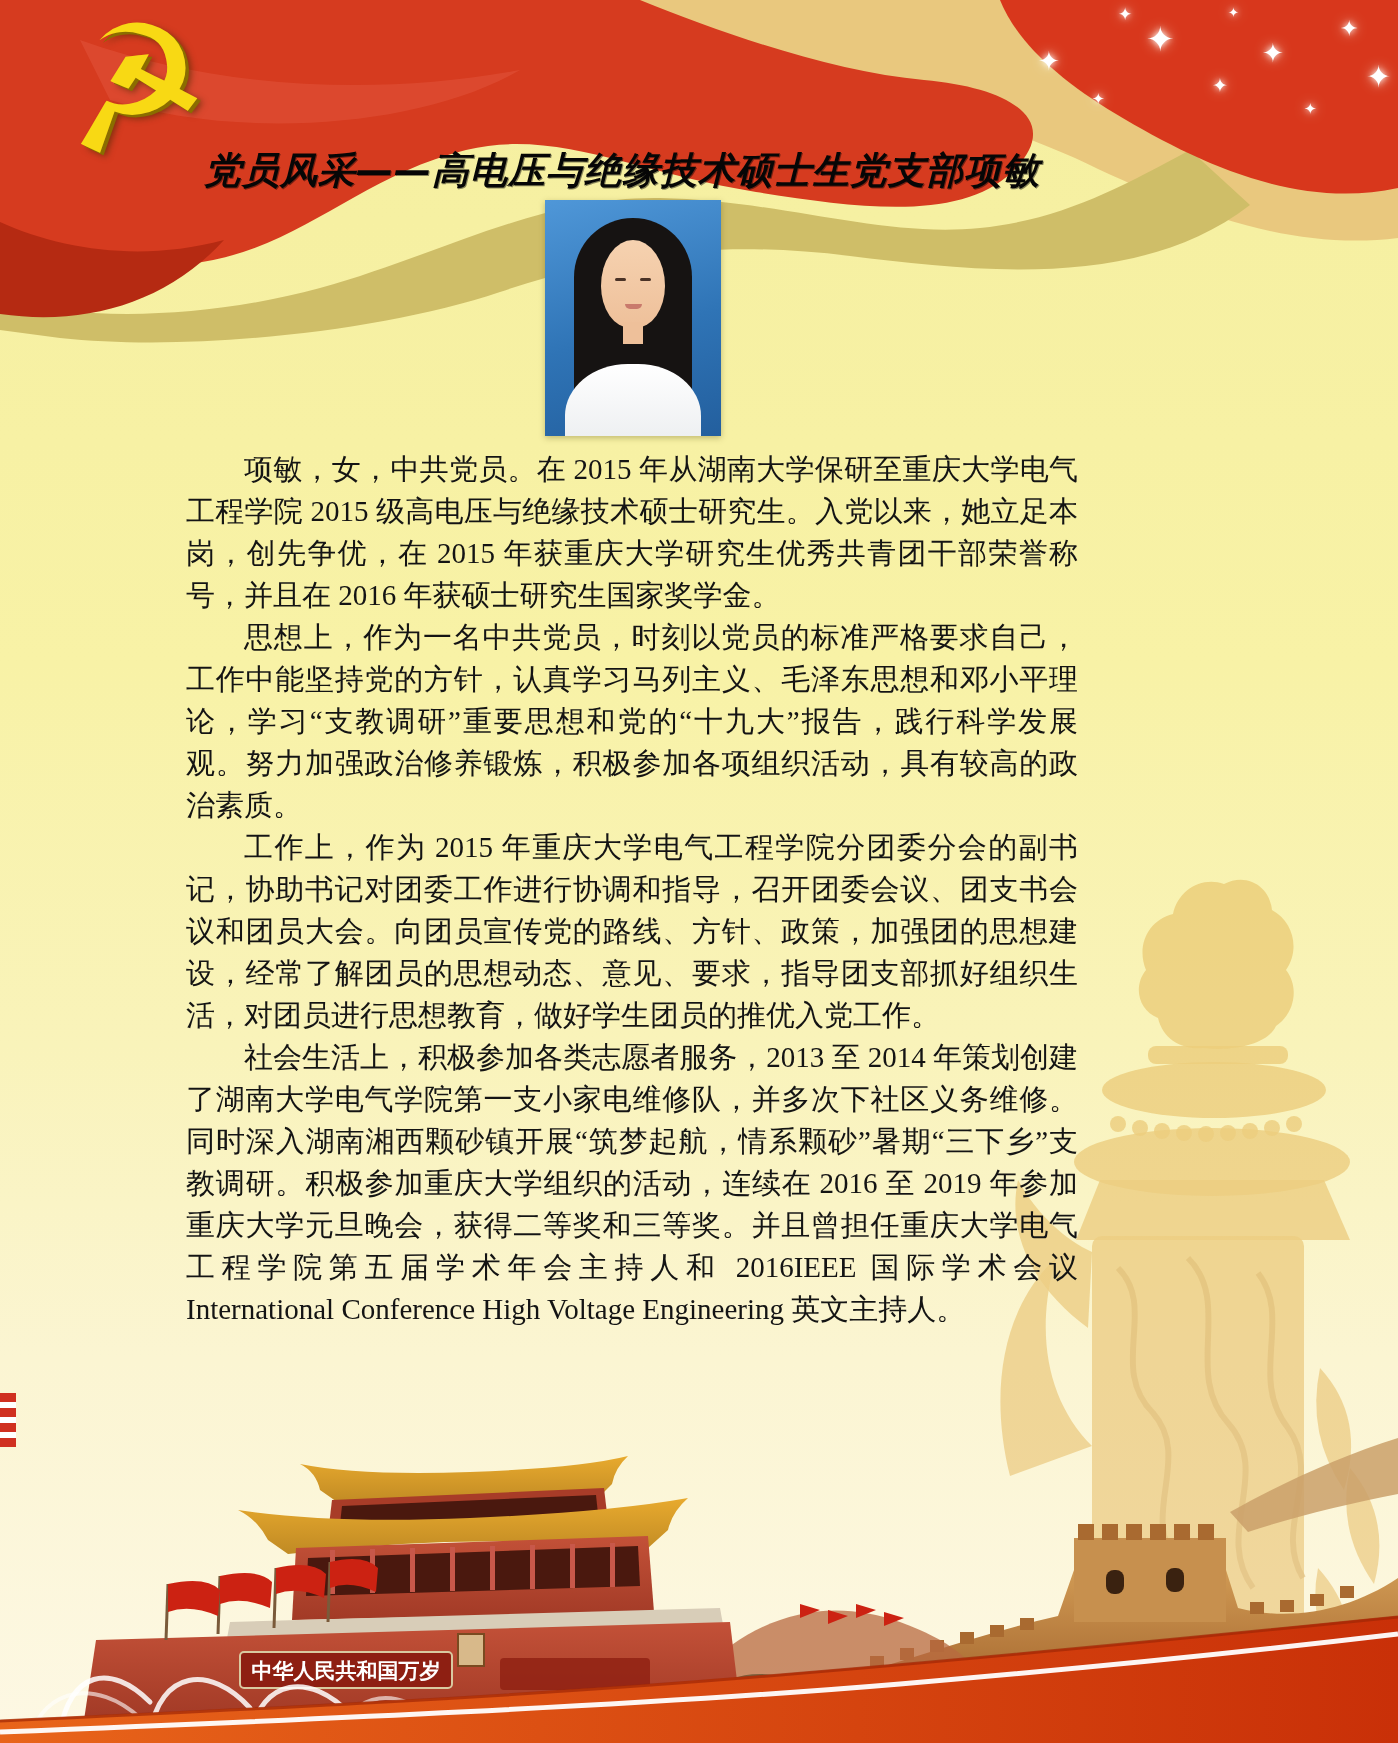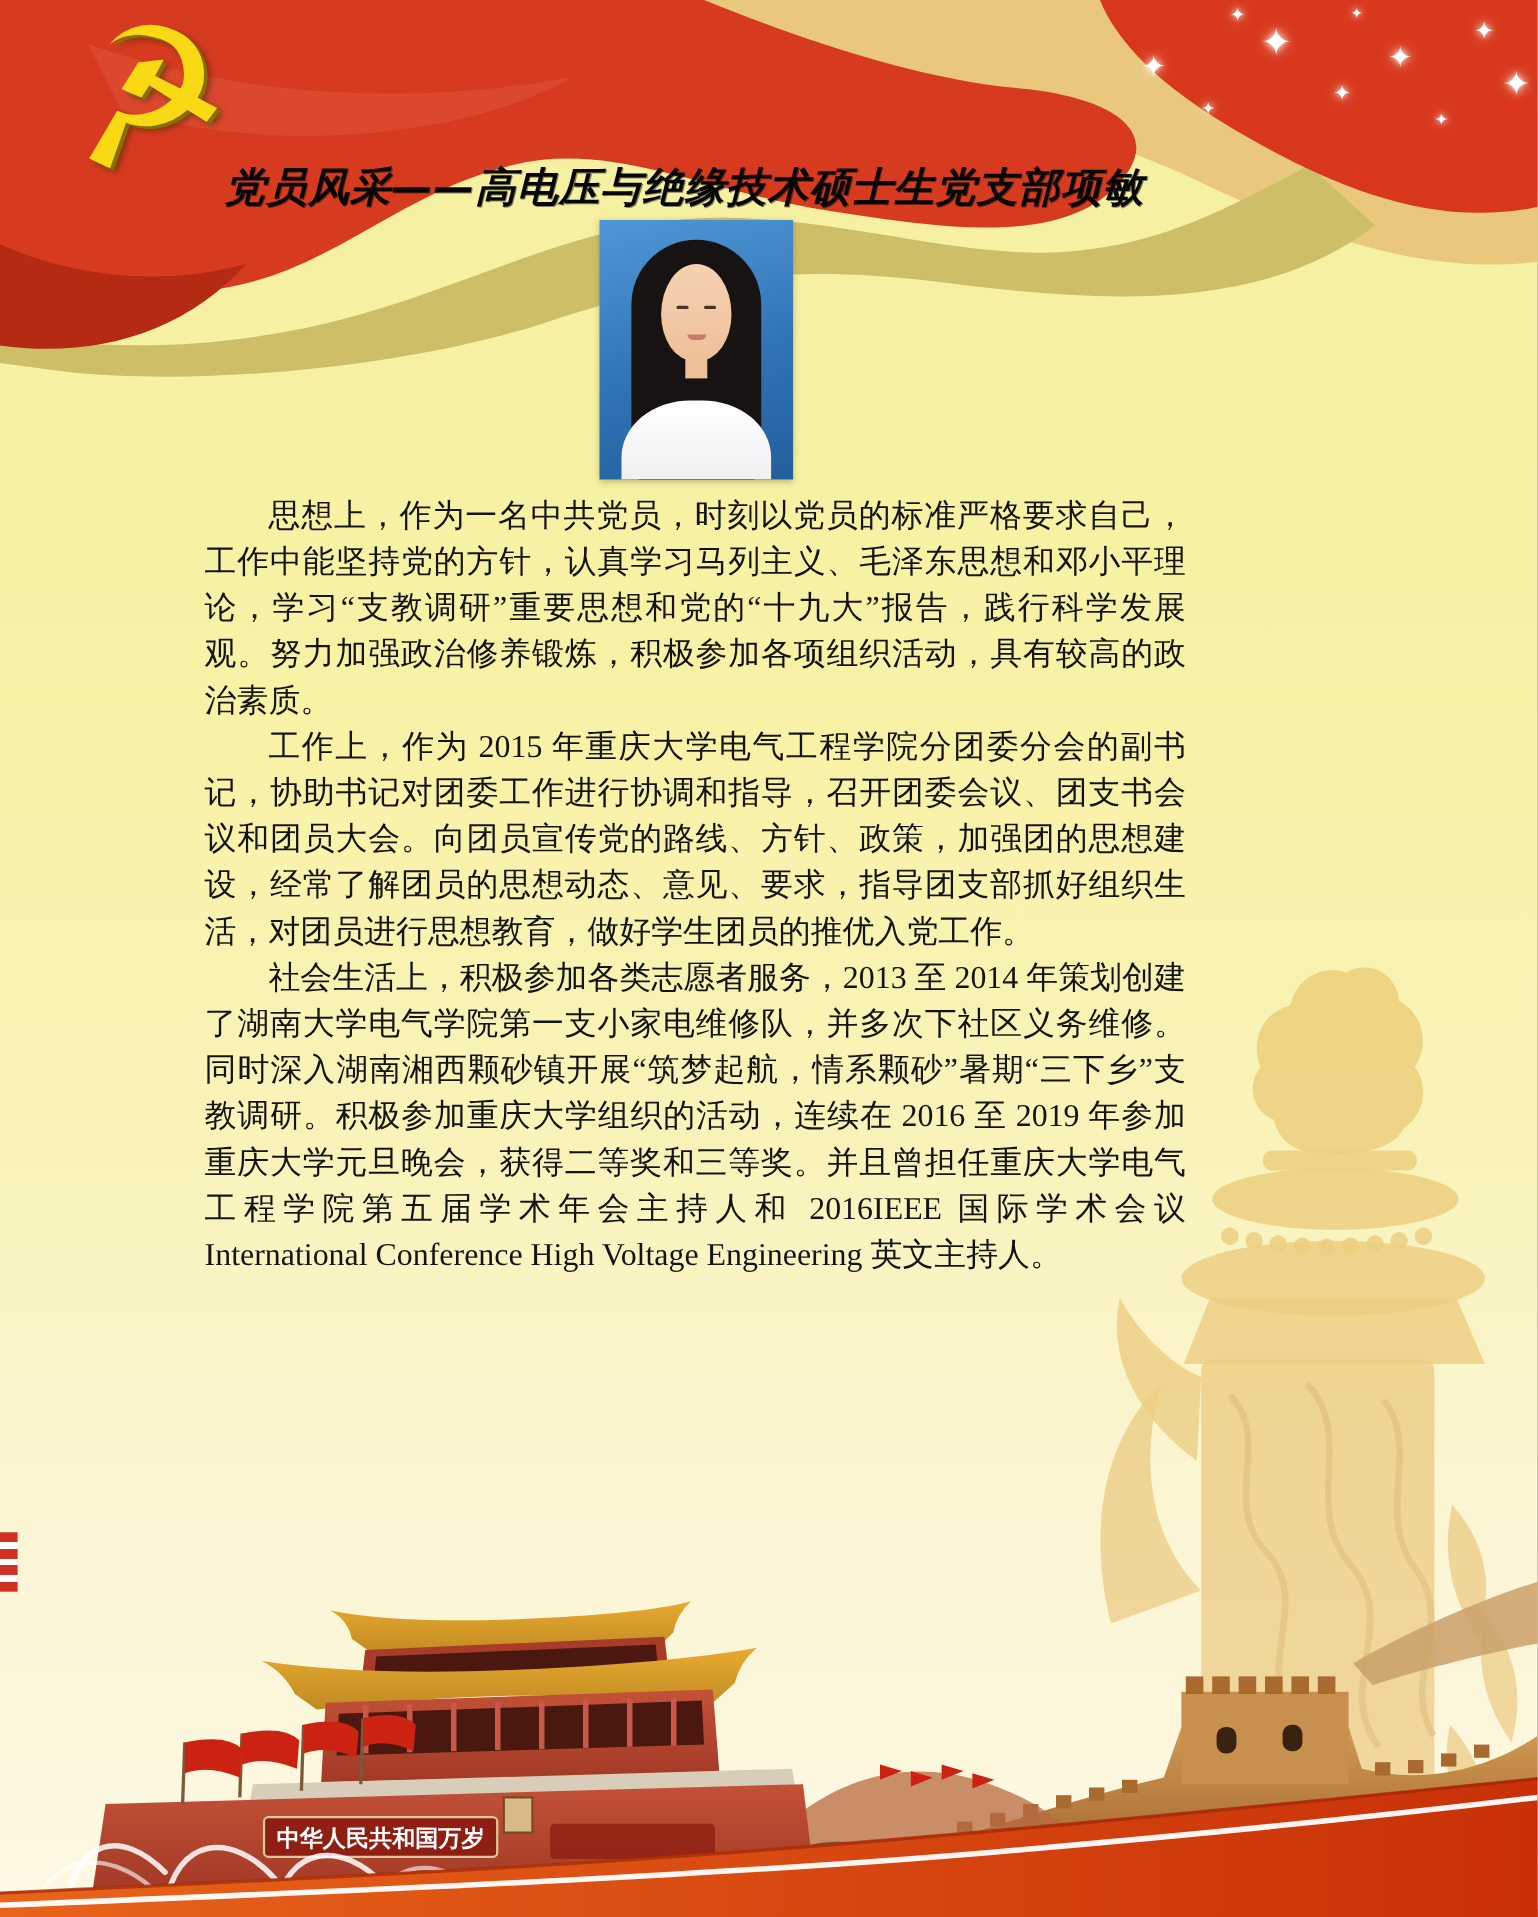--- a/index.html
+++ b/index.html
@@ -160,20 +160,21 @@
     </g>
 
     <g stroke="#c98f2d" stroke-opacity=".7" stroke-width="6" fill="none">
       <path d="M130,440 C170,480 120,540 165,585 C205,630 150,690 190,735"></path>
       <path d="M200,430 C245,475 195,545 240,595 C285,645 225,705 265,760"></path>
       <path d="M270,445 C305,490 260,550 300,600 C335,648 285,700 315,750"></path>
     </g>
   </svg>
 
   <section class="bio">
+    <p>项敏，女，中共党员。在 2015 年从湖南大学保研至重庆大学电气工程学院 2015 级高电压与绝缘技术硕士研究生。入党以来，她立足本岗，创先争优，在 2015 年获重庆大学研究生优秀共青团干部荣誉称号，并且在 2016 年获硕士研究生国家奖学金。</p>
     <p>思想上，作为一名中共党员，时刻以党员的标准严格要求自己，工作中能坚持党的方针，认真学习马列主义、毛泽东思想和邓小平理论，学习“支教调研”重要思想和党的“十九大”报告，践行科学发展观。努力加强政治修养锻炼，积极参加各项组织活动，具有较高的政治素质。</p>
     <p>工作上，作为 2015 年重庆大学电气工程学院分团委分会的副书记，协助书记对团委工作进行协调和指导，召开团委会议、团支书会议和团员大会。向团员宣传党的路线、方针、政策，加强团的思想建设，经常了解团员的思想动态、意见、要求，指导团支部抓好组织生活，对团员进行思想教育，做好学生团员的推优入党工作。</p>
     <p>社会生活上，积极参加各类志愿者服务，2013 至 2014 年策划创建了湖南大学电气学院第一支小家电维修队，并多次下社区义务维修。同时深入湖南湘西颗砂镇开展“筑梦起航，情系颗砂”暑期“三下乡”支教调研。积极参加重庆大学组织的活动，连续在 2016 至 2019 年参加重庆大学元旦晚会，获得二等奖和三等奖。并且曾担任重庆大学电气工程学院第五届学术年会主持人和 2016IEEE 国际学术会议 International Conference High Voltage Engineering 英文主持人。</p>
   </section>
 
   <svg class="tam" width="980" height="371" viewBox="0 0 980 371">
     <defs>
       <linearGradient id="wallg" x1="0" y1="0" x2="0" y2="1">
         <stop offset="0" stop-color="#c35138"></stop>
           <stop offset="1" stop-color="#a23a26"></stop>

